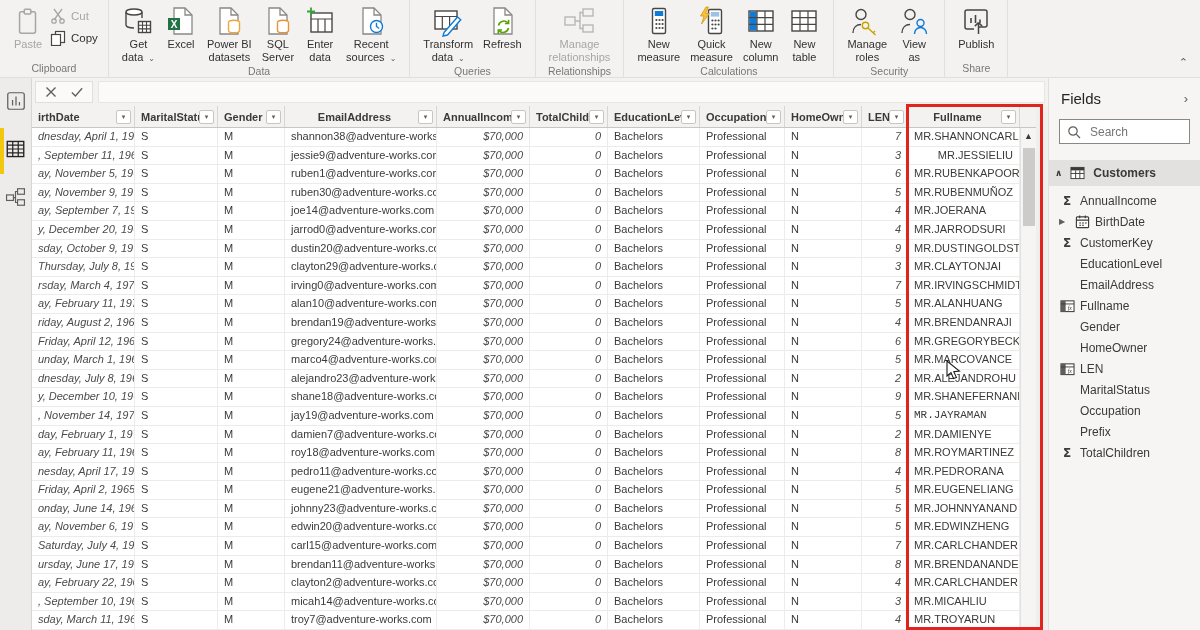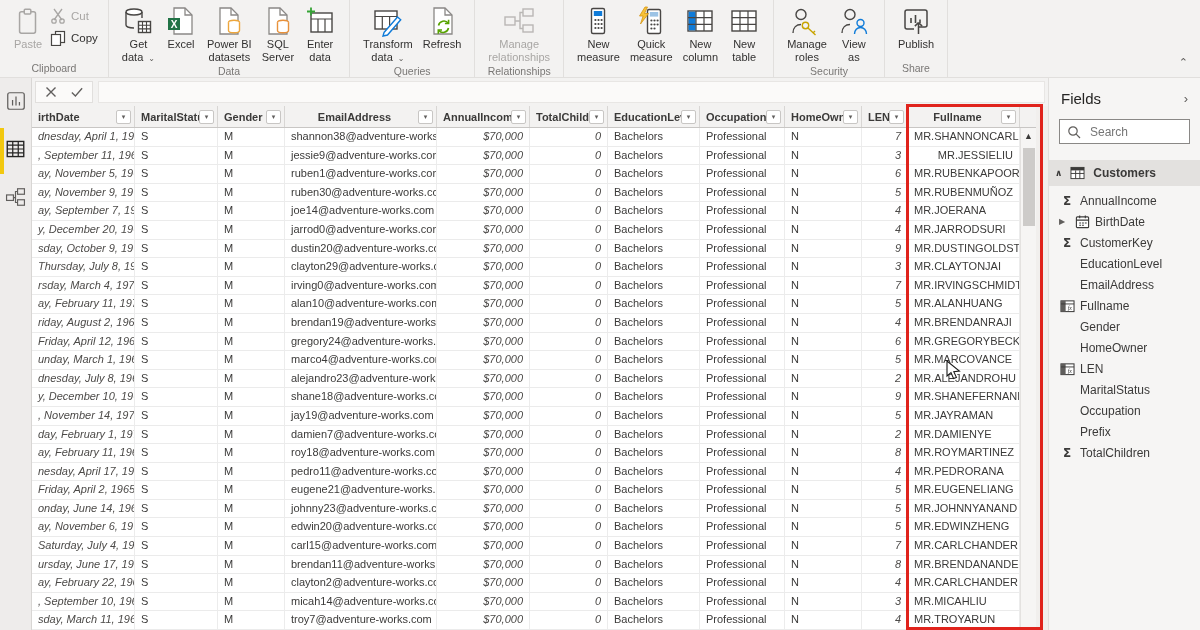--- a/index.html
+++ b/index.html
@@ -157,20 +157,31 @@
           <button class="rb-big">
             <div class="ric">
               <svg width="32" height="32" viewBox="0 0 32 32">
                 <rect x="7" y="8" width="21" height="19" fill="#fff" stroke="#484644" stroke-width="1.4"></rect>
                 <path d="M7 14h21M14 14v13M21 14v13" stroke="#484644" stroke-width="1.2"></path>
                 <path d="M7 2.5v8M3 6.5h8" stroke="#35a335" stroke-width="1.8" fill="none"></path>
               </svg>
             </div>
             <div class="rlbl">Enter<br>data</div>
           </button>
+          <button class="rb-big">
+            <div class="ric">
+              <svg width="32" height="32" viewBox="0 0 32 32">
+                <path d="M8 3h11l7 7v19H8z" fill="#fff" stroke="#8a8886" stroke-width="1.3"></path>
+                <path d="M19 3v7h7" fill="none" stroke="#8a8886" stroke-width="1.3"></path>
+                <circle cx="21.5" cy="21.5" r="6" fill="#fff" stroke="#0f7bd8" stroke-width="1.4"></circle>
+                <path d="M21.5 17.8v3.7l2.6 2" fill="none" stroke="#0f7bd8" stroke-width="1.4"></path>
+              </svg>
+            </div>
+            <div class="rlbl">Recent<br>sources <span class="caret">⌄</span></div>
+          </button>
         </div>
         <div class="rb-glabel">Data</div>
       </div>
       <div class="rb-group">
         <div class="rb-items">
           <button class="rb-big">
             <div class="ric">
               <svg width="32" height="32" viewBox="0 0 32 32">
                 <rect x="3" y="6" width="22" height="18" fill="#fff" stroke="#484644" stroke-width="1.4"></rect>
                 <path d="M3 11.5h22M10.3 11.5v12.5M17.6 11.5v12.5" stroke="#484644" stroke-width="1.2"></path>
@@ -264,20 +275,21 @@
           <button class="rb-big">
             <div class="ric">
               <svg width="32" height="32" viewBox="0 0 32 32">
                 <rect x="4" y="6" width="24" height="20" fill="#fff" stroke="#484644" stroke-width="1.4"></rect>
                 <path d="M4 12.6h24M4 19.3h24M12 6v20M20 6v20" stroke="#484644" stroke-width="1.2"></path>
               </svg>
             </div>
             <div class="rlbl">New<br>table</div>
           </button>
         </div>
+        <div class="rb-glabel">Calculations</div>
       </div>
       <div class="rb-group">
         <div class="rb-items">
           <button class="rb-big">
             <div class="ric">
               <svg width="34" height="32" viewBox="0 0 34 32">
                 <circle cx="11" cy="9.5" r="5" fill="none" stroke="#484644" stroke-width="1.4"></circle>
                 <path d="M3 28c0-5.5 3.5-8.5 8-8.5" fill="none" stroke="#484644" stroke-width="1.4"></path>
                 <circle cx="15.5" cy="20.5" r="3.2" fill="none" stroke="#c8a400" stroke-width="1.4"></circle>
                 <path d="M18 23l7.5 7M23 28l2-2" fill="none" stroke="#c8a400" stroke-width="1.4"></path>
@@ -615,21 +627,21 @@
             <div class="td right italic" style="width: 103px;">, November 14, 1976</div>
             <div class="td" style="width: 83px;">S</div>
             <div class="td" style="width: 67px;">M</div>
             <div class="td" style="width: 152px;">jay19@adventure-works.com</div>
             <div class="td right italic" style="width: 93px;">$70,000</div>
             <div class="td right italic" style="width: 78px;">0</div>
             <div class="td" style="width: 92px;">Bachelors</div>
             <div class="td" style="width: 85px;">Professional</div>
             <div class="td" style="width: 77px;">N</div>
             <div class="td right italic" style="width: 46px;">5</div>
-            <div class="td" style="width: 112px;">MR.JAYRAMAN</div>
+            <div class="td" style="width: 112px; font-family: Liberation Mono, monospace;">MR.JAYRAMAN</div>
           </div>
           <div class="row">
             <div class="td right italic" style="width: 103px;">day, February 1, 1976</div>
             <div class="td" style="width: 83px;">S</div>
             <div class="td" style="width: 67px;">M</div>
             <div class="td" style="width: 152px;">damien7@adventure-works.com</div>
             <div class="td right italic" style="width: 93px;">$70,000</div>
             <div class="td right italic" style="width: 78px;">0</div>
             <div class="td" style="width: 92px;">Bachelors</div>
             <div class="td" style="width: 85px;">Professional</div>

